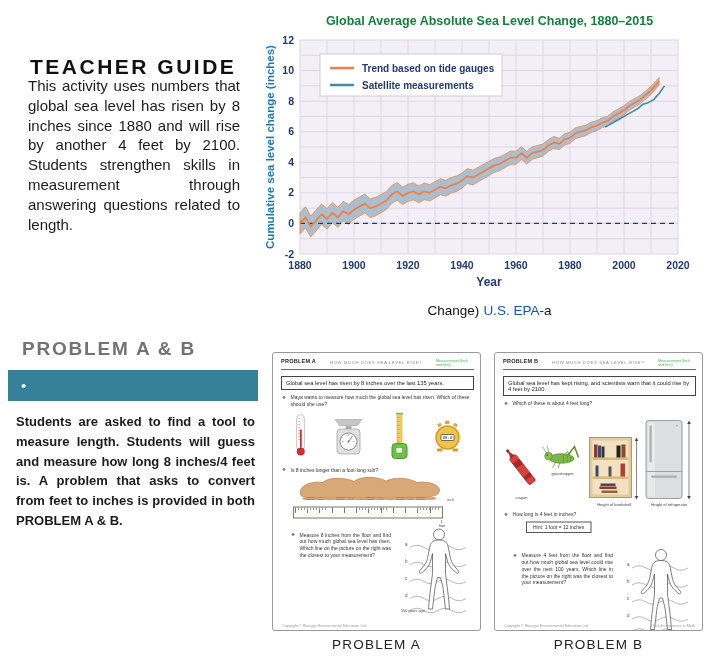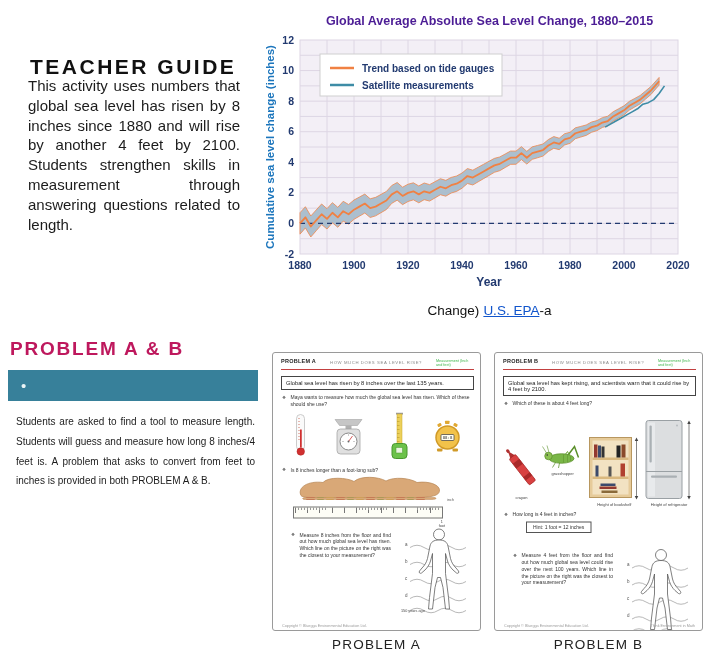--- a/index.html
+++ b/index.html
@@ -5,37 +5,37 @@
   html,body{margin:0;padding:0;}
   body{width:717px;height:663px;background:#ffffff;position:relative;
        font-family:"Liberation Sans", sans-serif;color:#222;overflow:hidden;}
 
   
   .tg-heading{position:absolute;left:30px;top:36px;font-size:21px;font-weight:bold;
               letter-spacing:2.5px;color:#111;margin-top:19px;}
   .tg-body{position:absolute;left:28px;top:76px;width:212px;font-size:15px;
            line-height:19.8px;text-align:justify;color:#1c1c1c;}
 
-  .pab-heading{position:absolute;left:10px;top:338px;font-size:19px;font-weight:bold;
-               letter-spacing:1.8px;color:#be185d;}
+  .pab-heading{position:absolute;left:22px;top:338px;font-size:19px;font-weight:bold;
+               letter-spacing:1.8px;color:#737373;}
   .tag-banner{position:absolute;left:8px;top:370px;width:250px;height:31px;
               display:flex;align-items:center;gap:11px;padding-left:13px;box-sizing:border-box;}
   .tag-bullet{color:#eaf4f6;font-size:15px;line-height:1;}
   .tag-label{color:#ffffff;font-style:italic;font-weight:bold;font-size:14.5px;}
-  .pab-body{position:absolute;left:16px;top:412px;width:239px;font-size:10px;
-            line-height:19.8px;text-align:justify;color:#1c1c1c;}
+  .pab-body{position:absolute;left:16px;top:412px;width:239px;font-size:13px;
+            line-height:19.8px;text-align:justify;color:#1c1c1c;font-weight:bold;}
 
   
   .chart-wrap{position:absolute;left:262px;top:8px;width:455px;}
   .chart-title{text-align:center;font-size:12.5px;font-weight:bold;margin:6px 0 0 0;}
   #chart-svg{display:block;}
   #chart-svg text{font-family:"Liberation Sans",sans-serif;}
   .source-line{position:absolute;left:262px;top:303px;width:455px;text-align:center;
                font-size:13.5px;color:#111;}
-  .epa-link{color:#1155cc;text-decoration:underline;margin-left:4px;cursor:pointer;}
+  .epa-link{color:#1155cc;margin-left:4px;cursor:pointer;}
 
   
   .card{position:absolute;width:209px;height:279px;border:1.5px solid #9a9a9a;
         border-radius:3px;background:#fff;box-sizing:border-box;overflow:hidden;}
   .card-a{left:272px;top:352px;}
   .card-b{left:494px;top:352px;}
   .caption{position:absolute;width:209px;text-align:center;font-size:13.5px;
            letter-spacing:1.2px;color:#222;top:637px;}
   .caption-a{left:272px;}
   .caption-b{left:494px;}
@@ -84,21 +84,21 @@
 <div class="tg-heading">TEACHER GUIDE</div>
 <div class="tg-body">This activity uses numbers that global sea level has risen by 8 inches since 1880 and will rise by another 4 feet by 2100. Students strengthen skills in measurement through answering questions related to length.</div>
 
 <div class="pab-heading">PROBLEM A &amp; B</div>
 <div class="tag-banner" style="background:#37809a">
   <span class="tag-bullet">•</span>
 </div>
 <div class="pab-body">Students are asked to find a tool to measure length. Students will guess and measure how long 8 inches/4 feet is.  A problem that asks to convert from feet to inches is provided in both PROBLEM A &amp; B.</div>
 
 <div class="chart-wrap">
-  <div class="chart-title" id="chart-title" style="color: #4c1d95;">Global Average Absolute Sea Level Change, 1880–2015</div>
+  <div class="chart-title" id="chart-title" style="color: #15803d;">Global Average Absolute Sea Level Change, 1880–2015</div>
   <svg id="chart-svg" width="455" height="264" viewBox="0 0 455 264">
     <text transform="rotate(-90 12 119)" x="12" y="119" text-anchor="middle" font-size="11.5" font-weight="bold" fill="#1b75bc">Cumulative sea level change (inches)</text>
     <text x="227" y="258" text-anchor="middle" font-size="12" font-weight="bold" fill="#223a70">Year</text>
   <rect x="38" y="12" width="378" height="214" fill="#f3eff6"></rect>
       <line x1="65" y1="12" x2="65" y2="226" stroke="#ddd6e4" stroke-width="1"></line>
       <line x1="92" y1="12" x2="92" y2="226" stroke="#ddd6e4" stroke-width="1"></line>
       <line x1="119" y1="12" x2="119" y2="226" stroke="#ddd6e4" stroke-width="1"></line>
       <line x1="146" y1="12" x2="146" y2="226" stroke="#ddd6e4" stroke-width="1"></line>
       <line x1="173" y1="12" x2="173" y2="226" stroke="#ddd6e4" stroke-width="1"></line>
       <line x1="200" y1="12" x2="200" y2="226" stroke="#ddd6e4" stroke-width="1"></line>

